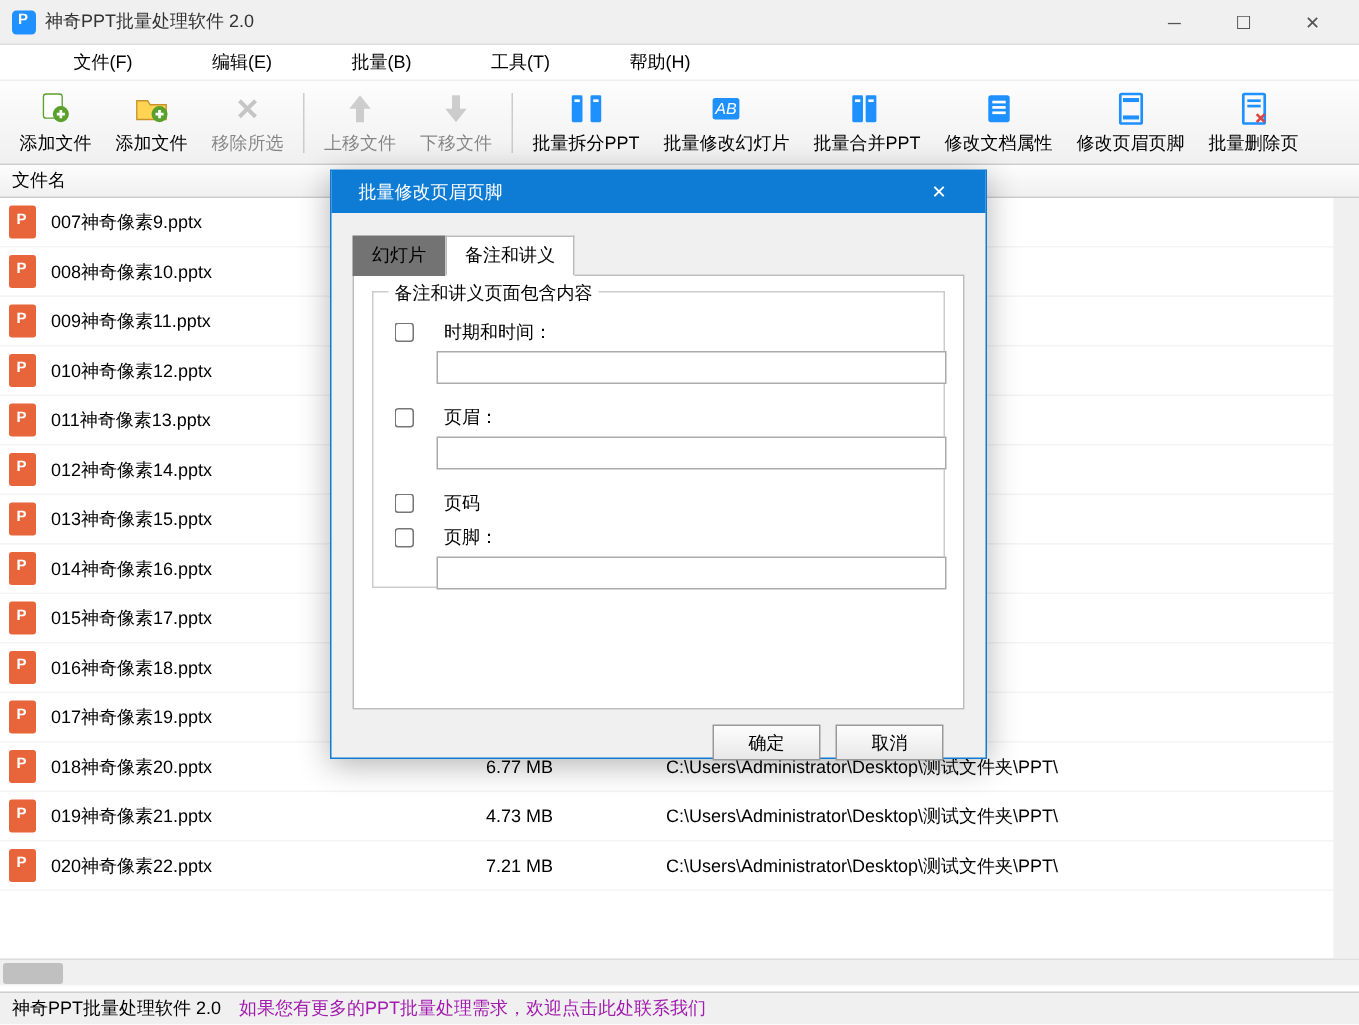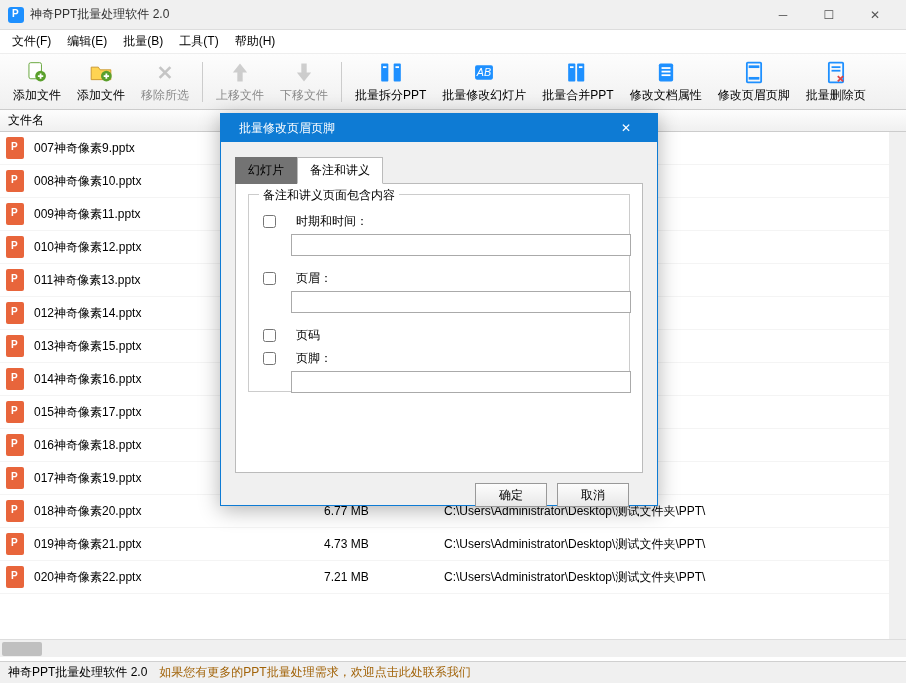--- a/index.html
+++ b/index.html
@@ -5,21 +5,21 @@
 * { box-sizing: border-box; margin: 0; padding: 0; font-family: "Microsoft YaHei", sans-serif; font-size: 12px; }
 body { background: #fff; width: 906px; height: 683px; overflow: hidden; position: relative; }
 
 .titlebar { height: 30px; background: #f0f0f0; display: flex; align-items: center; padding: 0 8px; border-bottom: 1px solid #ddd; }
 .titlebar .app-icon { width: 16px; height: 16px; background: #1e90ff; border-radius: 3px; margin-right: 6px; position: relative; }
 .titlebar .app-icon::after { content: "P"; color: #fff; font-size: 10px; font-weight: bold; position: absolute; left: 4px; top: 1px; }
 .titlebar .title { flex: 1; color: #333; }
 .titlebar .win-btn { width: 46px; height: 30px; display: flex; align-items: center; justify-content: center; color: #555; cursor: pointer; }
 
 .menubar { height: 24px; background: #fff; display: flex; align-items: center; padding: 0 6px; gap: 4px; border-bottom: 1px solid #eee; }
-.menubar .menu-item { padding: 2px 6px; cursor: pointer; }
+.menubar .menu-item { padding: 2px 6px; cursor: pointer; margin-left: 37px; }
 
 .toolbar { height: 56px; background: linear-gradient(#fdfdfd,#f0f0f0); border-bottom: 1px solid #ccc; display: flex; align-items: center; padding: 4px 6px; gap: 2px; }
 .toolbar .tool { display: flex; flex-direction: column; align-items: center; justify-content: center; padding: 2px 6px; min-width: 56px; height: 50px; cursor: pointer; border: 1px solid transparent; }
 .toolbar .tool.disabled { opacity: 0.45; cursor: default; }
 .toolbar .tool .ico { width: 28px; height: 28px; margin-bottom: 2px; }
 .toolbar .sep { width: 1px; height: 40px; background: #ccc; margin: 0 4px; }
 
 .list-area { position: absolute; top: 110px; left: 0; right: 0; bottom: 22px; overflow: hidden; }
 .list-header { height: 22px; background: linear-gradient(#fdfdfd,#f0f0f0); border-bottom: 1px solid #ccc; display: flex; align-items: center; padding-left: 8px; font-weight: normal; }
 .list-body { height: calc(100% - 44px); overflow-y: auto; }
@@ -27,21 +27,21 @@
 .file-ico { width: 18px; height: 22px; background: #e8653b; border-radius: 2px; margin-right: 10px; position: relative; }
 .file-ico::after { content: "P"; color: #fff; font-size: 10px; font-weight: bold; position: absolute; left: 5px; top: 4px; }
 .col-name { width: 290px; }
 .col-size { width: 120px; }
 .col-path { flex: 1; }
 .hscroll { height: 18px; background: #f0f0f0; border-top: 1px solid #ddd; display: flex; align-items: center; }
 .hscroll .thumb { height: 14px; width: 40px; background: #c0c0c0; margin-left: 2px; border-radius: 2px; }
 .vscroll { position: absolute; right: 0; top: 132px; width: 17px; bottom: 44px; background: #f0f0f0; }
 
 .statusbar { position: absolute; bottom: 0; left: 0; right: 0; height: 22px; background: #f0f0f0; border-top: 1px solid #d0d0d0; display: flex; align-items: center; padding: 0 8px; gap: 12px; }
-.statusbar .link { color: #a16207; cursor: pointer; }
+.statusbar .link { color: #a21caf; cursor: pointer; }
 
 .dialog { position: absolute; left: 220px; top: 113px; width: 438px; height: 393px; background: #f0f0f0; border: 1px solid #0e7bd4; box-shadow: 0 4px 20px rgba(0,0,0,0.3); z-index: 100; }
 .dlg-title { height: 28px; background: #0e7bd4; color: #fff; display: flex; align-items: center; padding: 0 18px; }
 .dlg-title .t { flex: 1; }
 .dlg-close { width: 26px; height: 20px; display: flex; align-items: center; justify-content: center; cursor: pointer; color: #fff; }
 .dlg-body { padding: 14px; }
 .tabs { display: flex; position: relative; top: 1px; z-index: 2; }
 .tab { padding: 4px 12px; background: #737373; border: 1px solid transparent; cursor: pointer; }
 .tab.active { background: #fff; border: 1px solid #bbb; border-bottom: 1px solid #fff; }
 .panel { background: #fff; border: 1px solid #bbb; height: 290px; }

